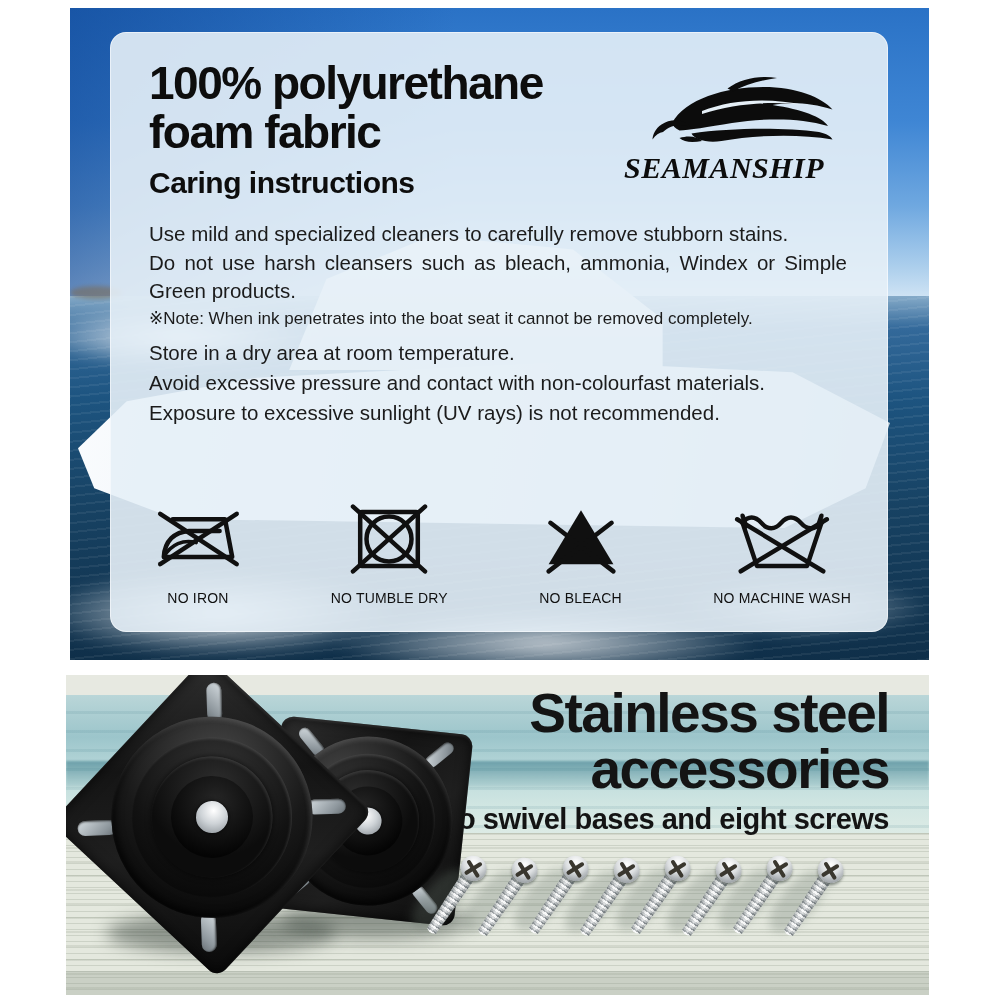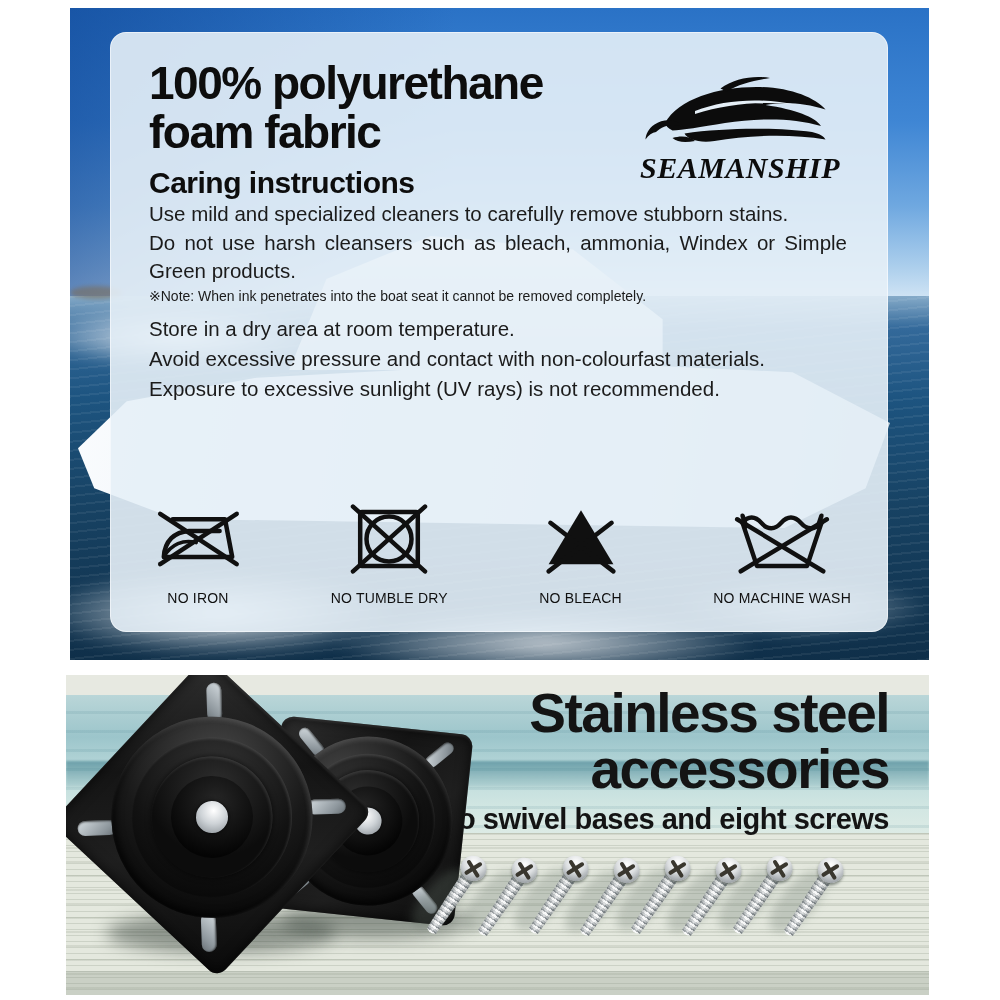--- a/index.html
+++ b/index.html
@@ -31,27 +31,27 @@
   .foam.f1 { left:-40px; top:296px; width:300px; height:64px; }
   .foam.f2 { left:-30px; top:560px; width:360px; height:90px; opacity:.9; }
   .foam.f3 { left:260px; top:600px; width:430px; height:70px; opacity:.8; }
   .foam.f4 { left:600px; top:570px; width:260px; height:60px; opacity:.55; }
 
   .card { position:absolute; left:40px; top:24px; width:778px; height:600px;
           background:rgba(229,239,247,.90); border:1px solid rgba(255,255,255,.55);
           border-radius:16px; padding:26px 40px 0 38px; }
   .h1 { font-size:46px; line-height:1.07; font-weight:800; letter-spacing:-1.5px; color:#0d0d0d; }
   .h2 { font-size:30px; font-weight:800; letter-spacing:-0.5px; color:#0d0d0d; margin-top:9px; }
-  .body-text { margin-top:0; }
+  .body-text { margin-top:20px; }
   .body-text p { font-size:20.5px; line-height:1.37; color:#1b1b1b; text-align:justify; }
-  .note { font-size:14px; line-height:1.37; color:#1b1b1b; margin-top:2px; }
+  .note { font-size:17px; line-height:1.37; color:#1b1b1b; margin-top:2px; }
   .storage-text p { font-size:20.5px; line-height:1.47; color:#1b1b1b; }
   .storage-text { margin-top:8px; }
 
-  .logo { position:absolute; top:36px; right:24px; width:246px; text-align:center; }
+  .logo { position:absolute; top:36px; right:17px; width:246px; text-align:left; }
   .logo svg { display:block; margin:0 auto; }
   .logo-text { font-family:"Liberation Serif","DejaVu Serif",serif; font-style:italic; font-weight:700;
           font-size:30px; letter-spacing:0.5px; color:#0c0c0c; margin-top:-2px; }
 
   .symbols { position:absolute; left:42px; right:36px; top:470px; display:flex; justify-content:space-between; }
   .symbol { text-align:center; }
   .symbol-label { margin-top:15px; font-size:14px; font-weight:400; letter-spacing:.2px; color:#101010; }
   .symbol svg { display:block; margin:0 auto; }
 
   

